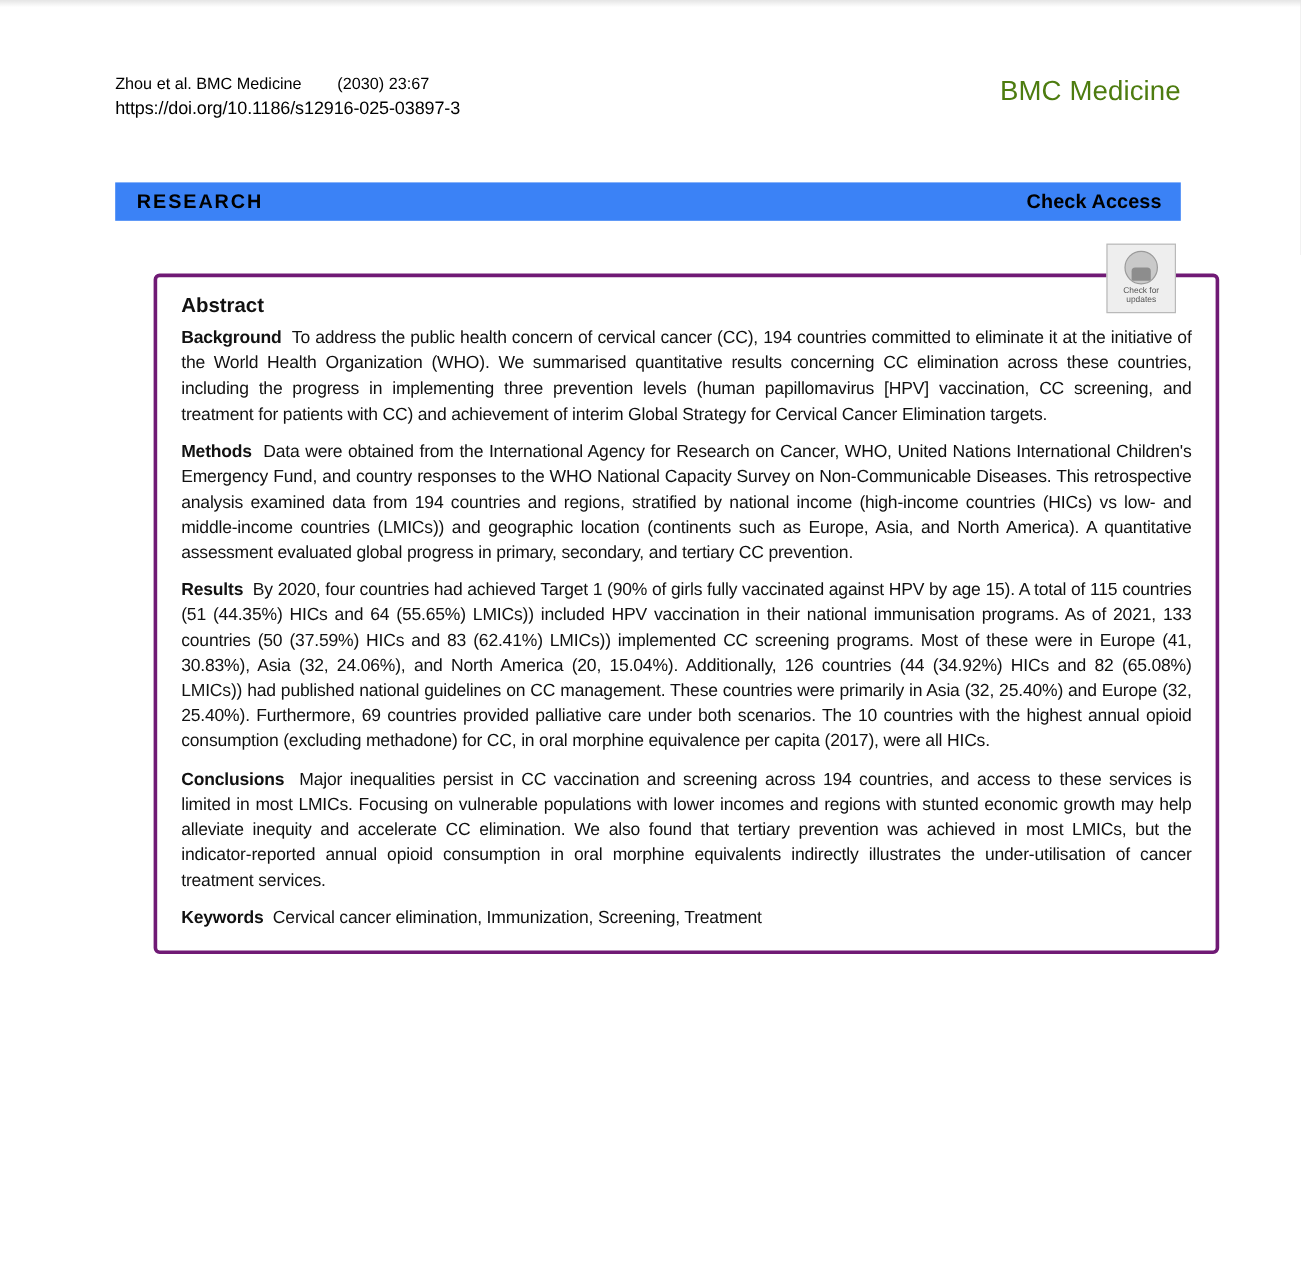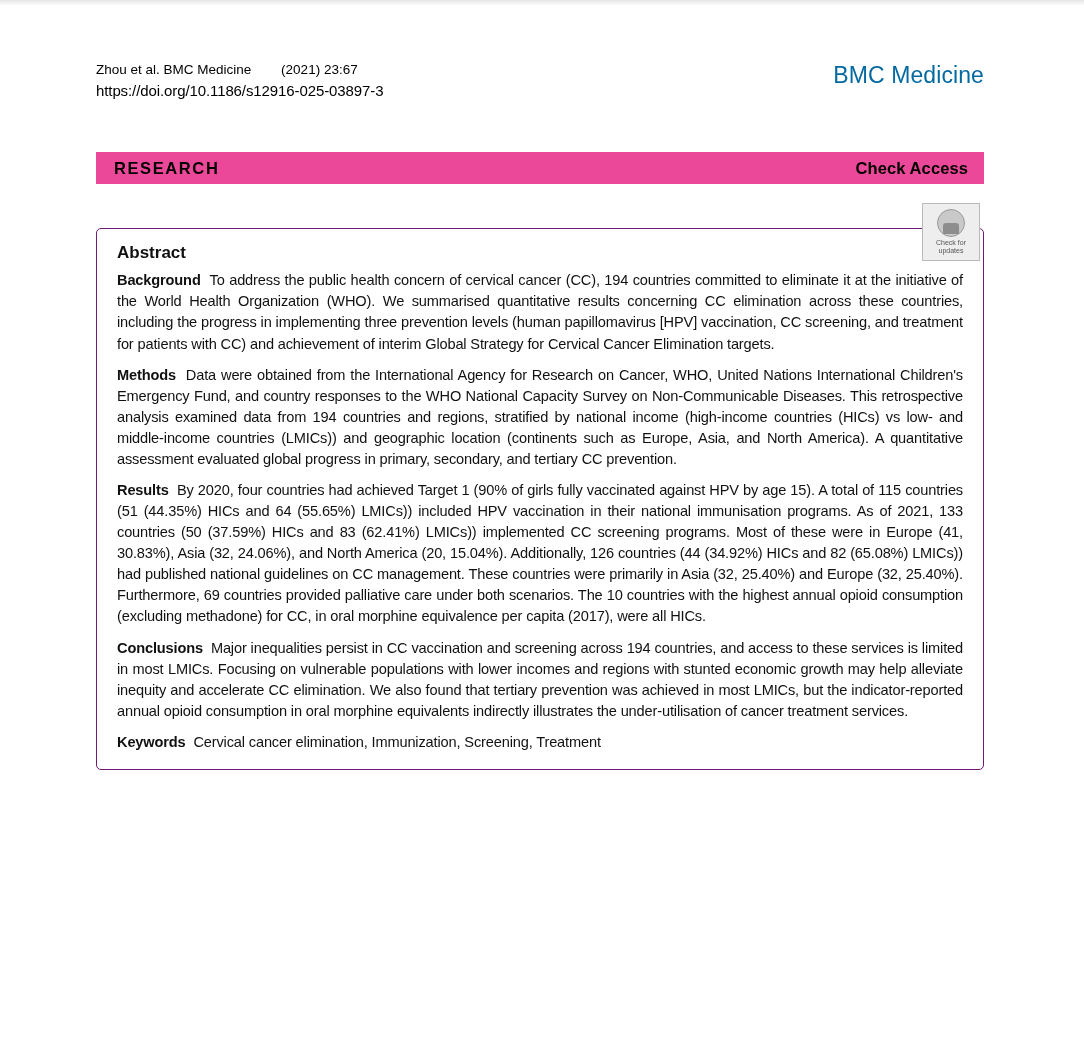--- a/index.html
+++ b/index.html
@@ -42,31 +42,31 @@
   .header-left .cite-vol {
     margin-left: 26px;
   }
   .header-left .doi {
     display: block;
     font-size: 15px;
     letter-spacing: -0.1px;
   }
   .journal-brand {
     font-size: 23px;
-    color: #0369a1;
+    color: #4d7c0f;
     letter-spacing: 0.1px;
     white-space: nowrap;
     padding-top: 2px;
   }
 
   
   .banner {
     margin-top: 51px;
     height: 32px;
-    background: #ec4899;
+    background: #3b82f6;
     display: flex;
     align-items: center;
     justify-content: space-between;
     padding: 0 16px 0 18px;
     box-sizing: border-box;
   }
   .banner .research {
     font-size: 16.5px;
     font-weight: bold;
     letter-spacing: 1.6px;
@@ -139,25 +139,26 @@
   }
   .updates-badge .l2 {
     font-size: 7px;
     color: #555;
     line-height: 1.15;
   }
 
   
   .abstract-box {
     margin-top: 44px;
-    border: 1px solid #701a75;
+    border: 3px solid #701a75;
     border-radius: 5px;
     padding: 14px 20px 16px 20px;
     box-sizing: border-box;
     width: 888px;
+    margin-left: 32px;
   }
   .abstract-heading {
     font-size: 17px;
     font-weight: bold;
     color: #111;
     margin-bottom: 7px;
   }
   .abs-para {
     font-size: 14.6px;
     line-height: 1.445;
@@ -191,21 +192,21 @@
 </head>
 <body>
 
 <div class="page">
   <div class="page-inner">
 
     <div class="header-row">
       <div class="header-left">
         <span>Zhou</span>
         <span class="cite-journal">et al. BMC Medicine</span>
-        <span class="cite-vol">(2021) 23:67</span>
+        <span class="cite-vol">(2030) 23:67</span>
         <span class="doi">https://doi.org/10.1186/s12916-025-03897-3</span>
       </div>
       <div class="journal-brand">BMC Medicine</div>
     </div>
 
     <div class="banner">
       <span class="research">RESEARCH</span>
       <span class="open-access">Check Access</span>
     </div>
 

